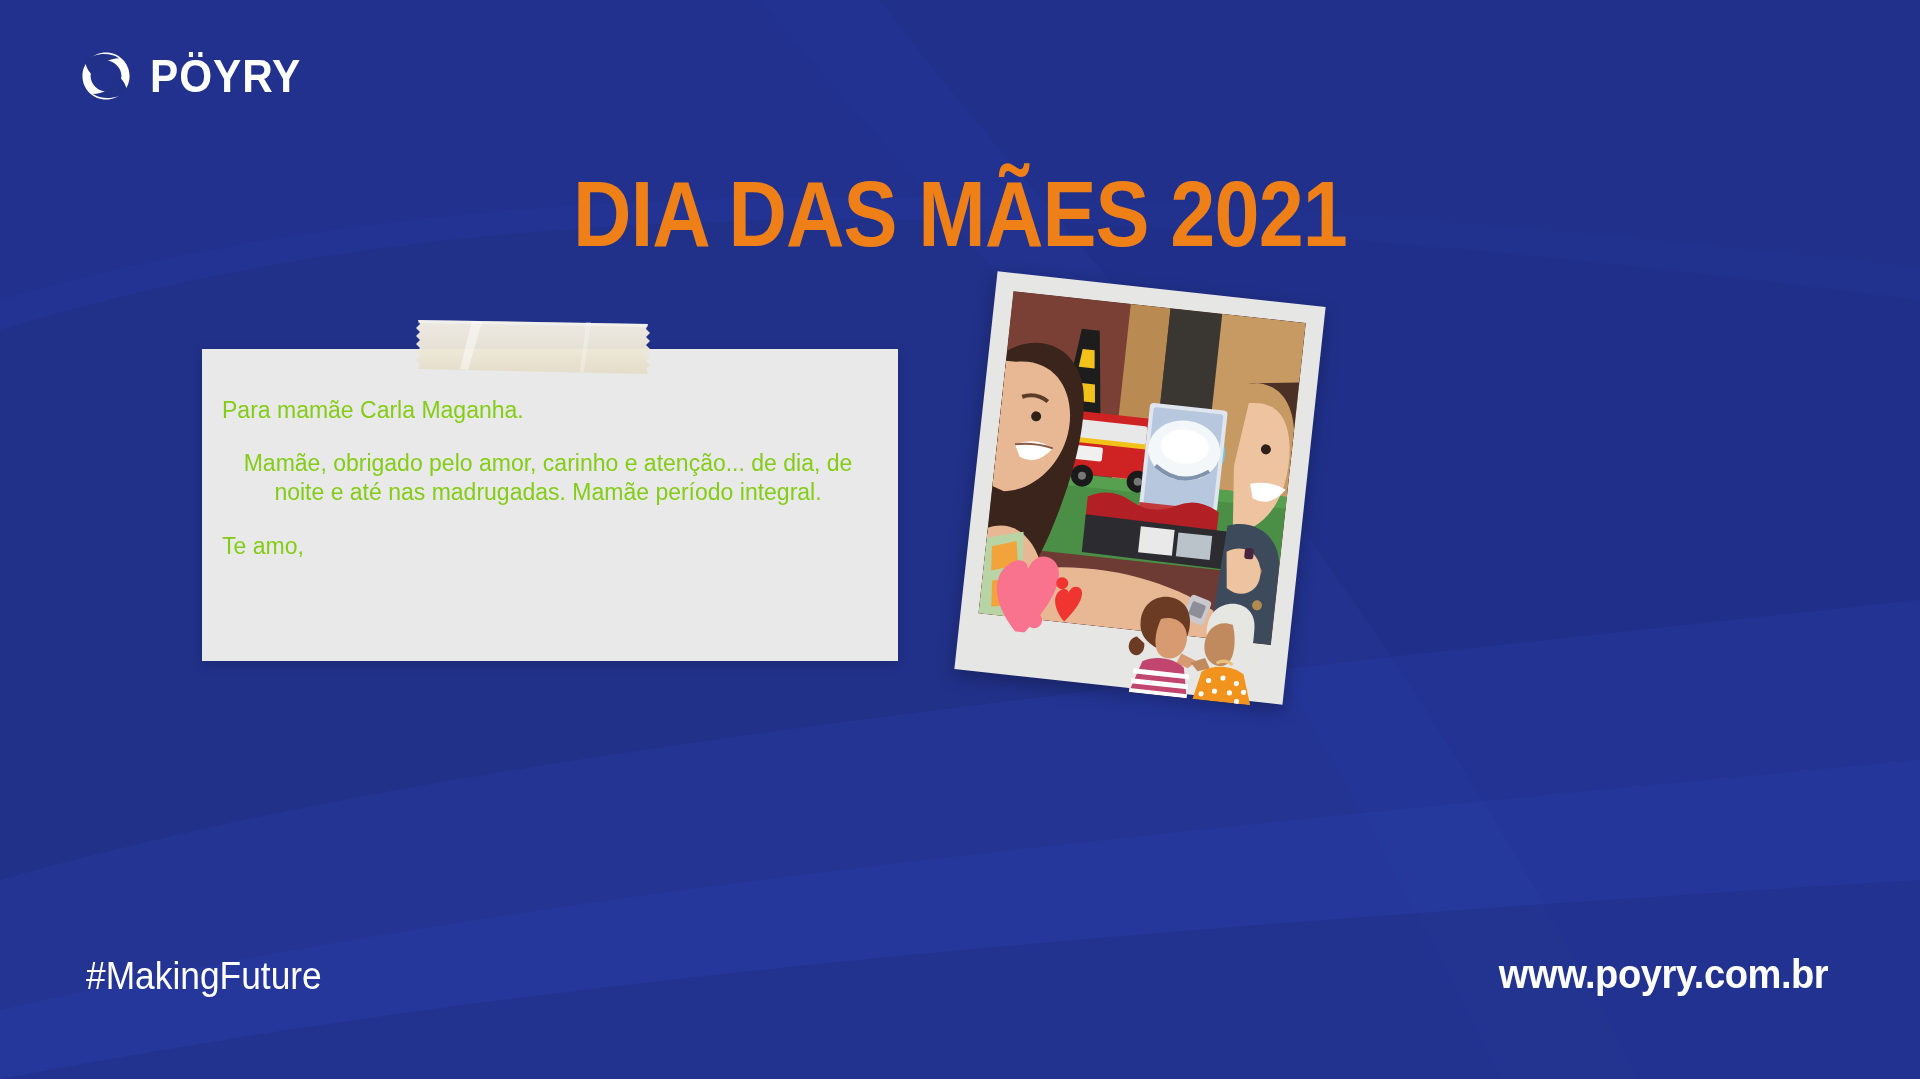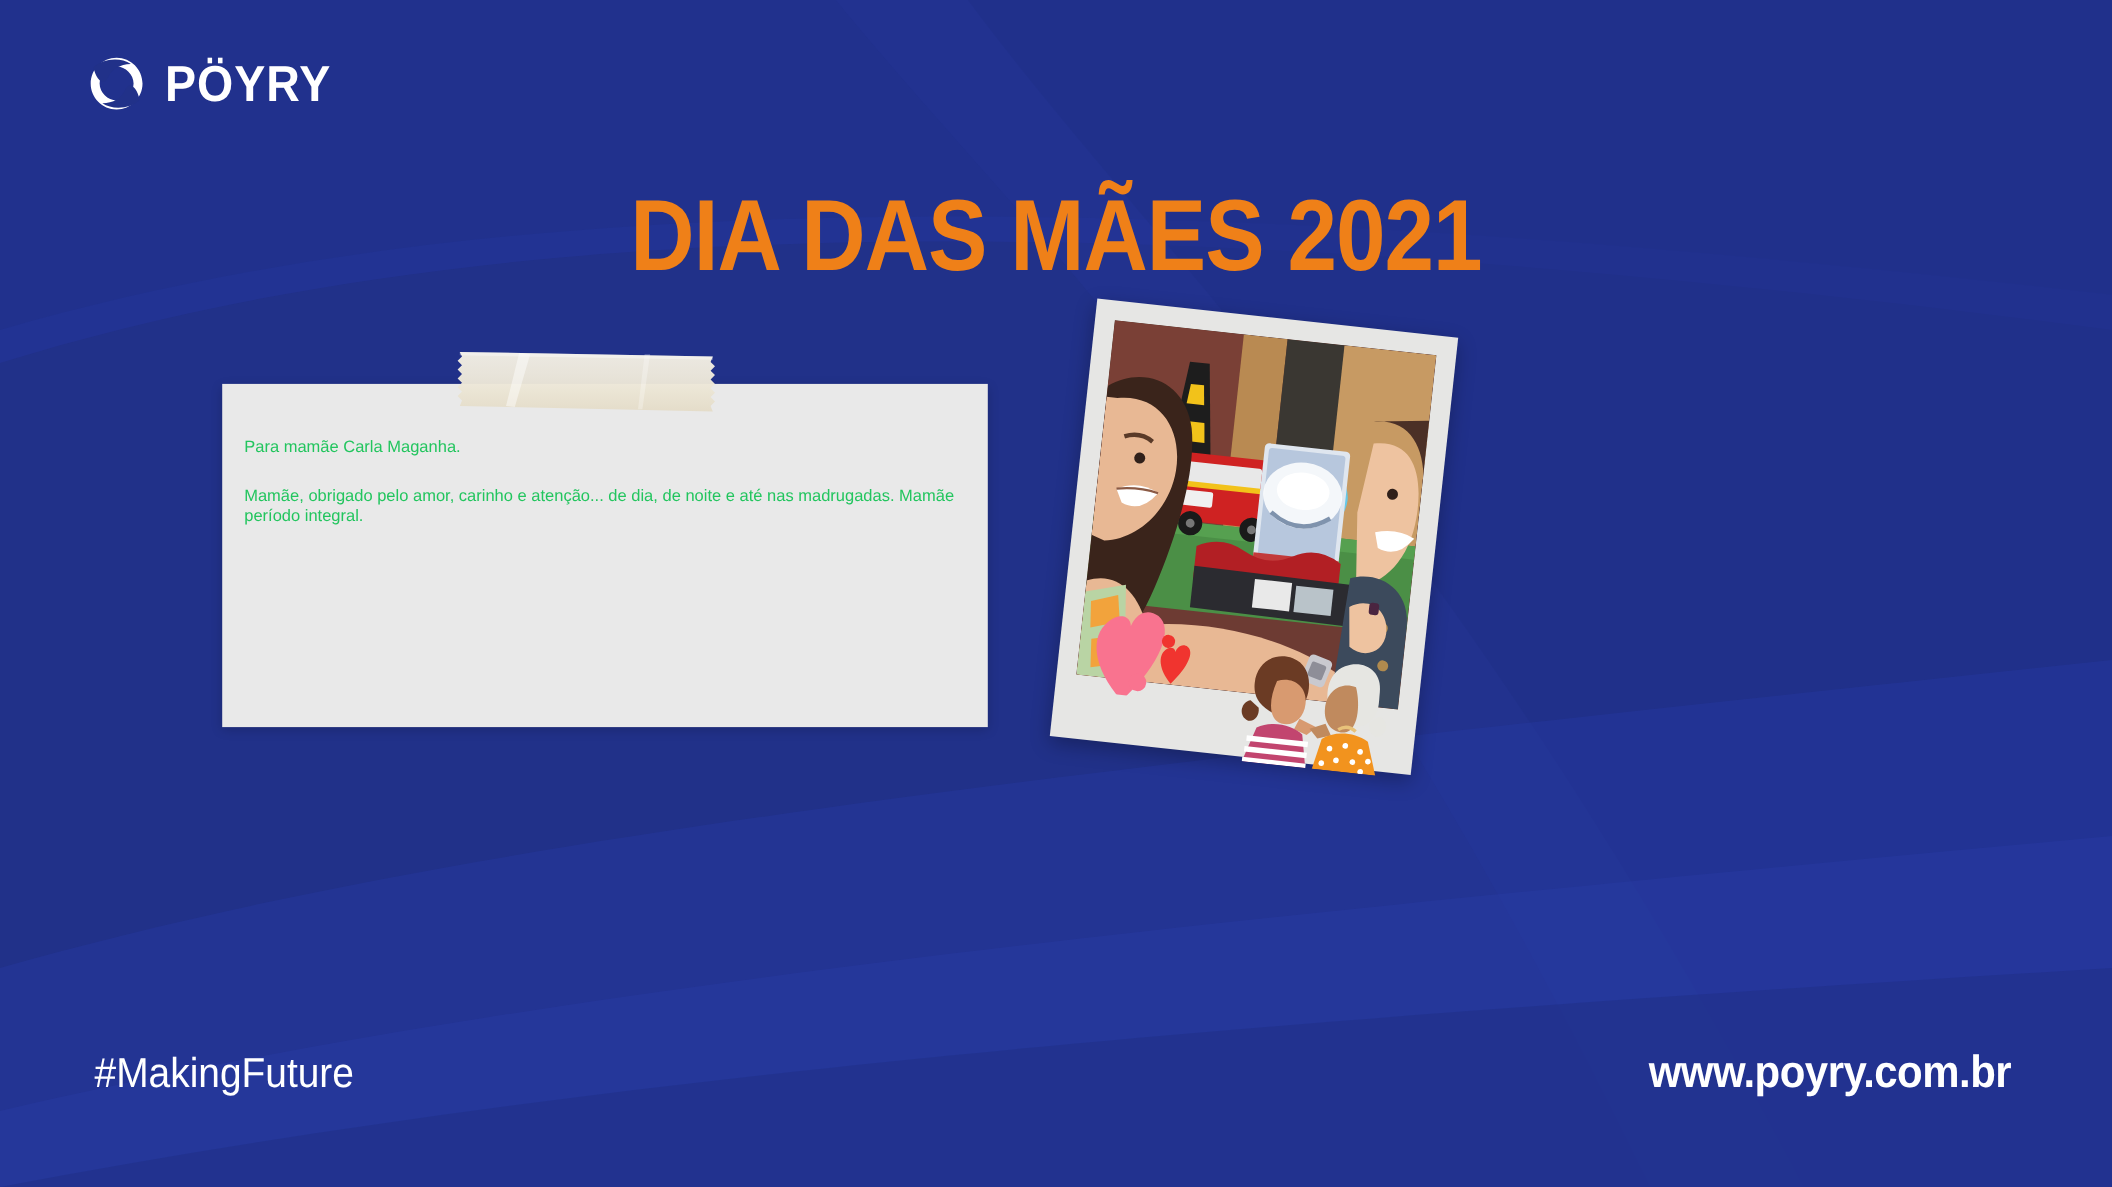--- a/index.html
+++ b/index.html
@@ -82,27 +82,27 @@
     position: absolute;
     inset: 0;
     background: #e9e9e9;
     box-shadow: 0 3px 10px rgba(0,0,0,0.18);
   }
   .note-body {
     position: absolute;
     left: 20px;
     top: 50px;
     right: 24px;
-    color: #22c55e;
-    font-family: "Liberation Sans", sans-serif;
-    font-size: 15px;
+    color: #84cc16;
+    font-family: "Liberation Sans", sans-serif;
+    font-size: 23px;
     line-height: 1.0;
   }
   .note-p { margin: 0 0 27px 0; }
-  .note-p.multi { line-height: 1.28; }
+  .note-p.multi { line-height: 1.28; text-align: center; }
 
   
   .tape {
     position: absolute;
     left: 208px;
     top: -36px;
     width: 246px;
     height: 70px;
   }
 
@@ -230,20 +230,21 @@
                L238,61
                L236,56 L240,52 L236,48 L240,44 L236,40 L240,36 L236,32 L240,28 L236,24 L240,20 L236,16 L238,11 Z" fill="url(#tapeg)" opacity="0.96"></path>
       <path d="M62,8 L50,56 L58,57 L72,9 Z" fill="#ffffff" opacity="0.45"></path>
       <path d="M176,9 L170,59 L174,59 L181,9 Z" fill="#ffffff" opacity="0.28"></path>
       <path d="M8,7 L238,11 L238,14 L8,10 Z" fill="#ffffff" opacity="0.35"></path>
     </svg>
 
     <div class="note-body">
       <p class="note-p">Para mamãe Carla Maganha.</p>
       <p class="note-p multi">Mamãe, obrigado pelo amor, carinho e atenção... de dia, de noite e até nas madrugadas. Mamãe período integral.</p>
+      <p class="note-p">Te amo,</p>
     </div>
   </div>
 
   <div class="polaroid">
     <div class="photo">
       <svg viewBox="0 0 294 324" preserveAspectRatio="xMidYMid slice">
 
         <rect x="0" y="0" width="294" height="324" fill="#6d3b33"></rect>
         <rect x="0" y="0" width="120" height="200" fill="#7a4036"></rect>
         <rect x="118" y="0" width="40" height="185" fill="#b98a52"></rect>

